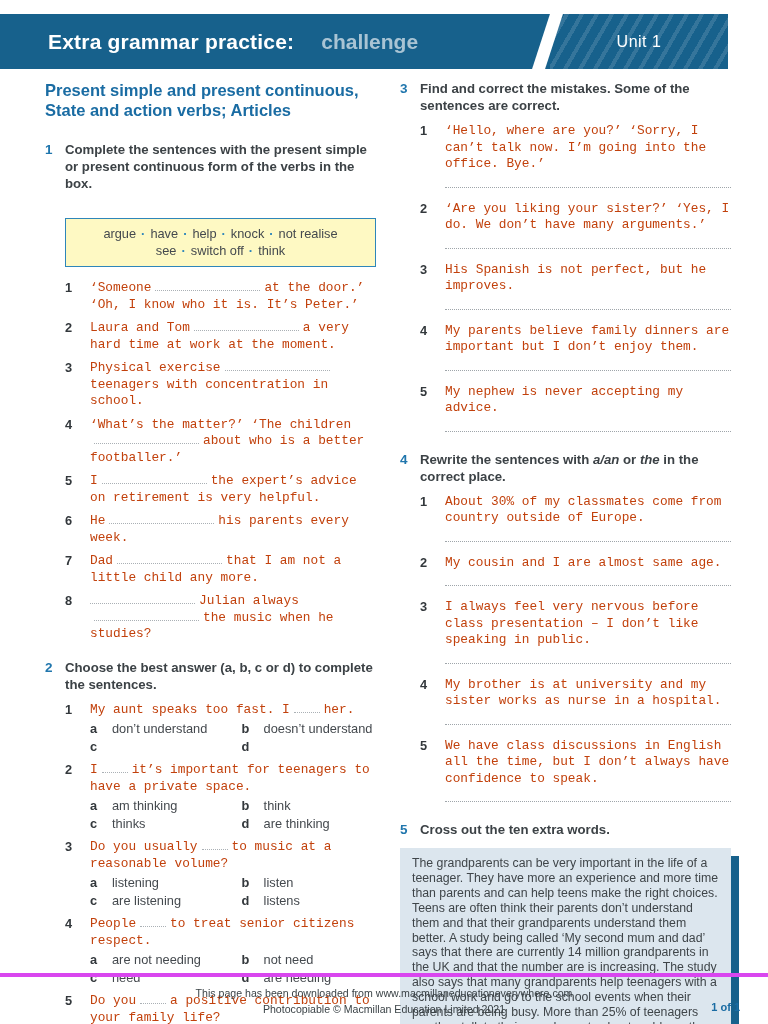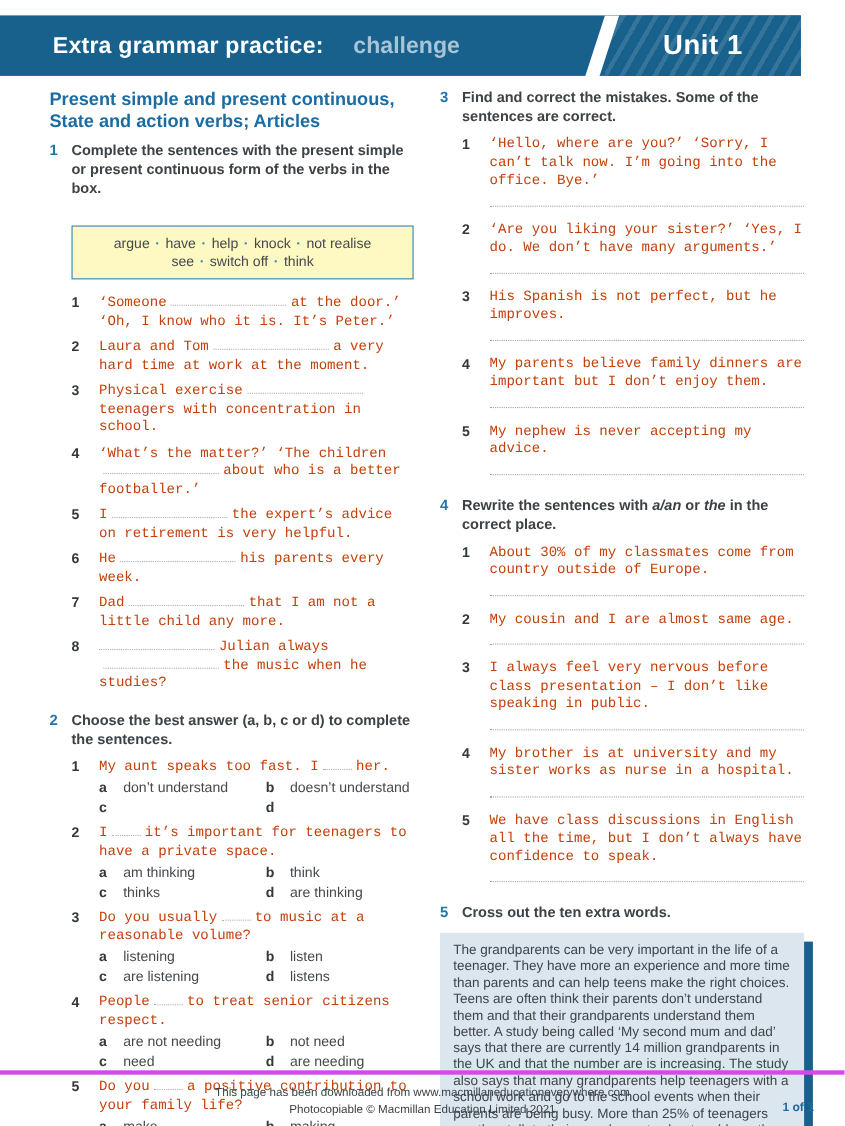--- a/index.html
+++ b/index.html
@@ -7,27 +7,27 @@
   body { font-family:"Liberation Sans","DejaVu Sans",sans-serif; color:#44494e; }
   .page { position:relative; width:768px; height:1024px; background:#ffffff; overflow:hidden; margin:0 auto; }
 
   
   .banner { position:absolute; top:14px; left:0; width:728px; height:55px; background:#17618c; display:flex; align-items:stretch; }
   .banner-main { flex:1 1 auto; display:flex; align-items:center; padding-left:48px; }
   .banner-title { color:#ffffff; font-weight:bold; font-size:21px; letter-spacing:.2px; }
   .banner-level { color:#a9c4d4; font-weight:bold; font-size:21px; margin-left:27px; }
   .banner-slash { width:13px; background:#ffffff; transform:skewX(-18deg); margin:0 -4px; z-index:2; }
   .banner-unit { width:178px; background:#17618c; background-image:repeating-linear-gradient(-60deg, rgba(255,255,255,0) 0 9px, rgba(255,255,255,0.13) 9px 13px); display:flex; align-items:center; justify-content:center; }
-  .banner-unit span { color:#ffffff; font-weight:bold; font-size:25px; letter-spacing:.5px; }
+  .banner-unit span { color:#ffffff; font-weight:normal; font-size:16px; letter-spacing:.5px; }
 
   
   .columns { position:absolute; top:80px; left:45px; width:687px; display:flex; gap:24px; }
   .col { width:331px; }
 
-  .topic { color:#1a6ca3; font-weight:bold; font-size:16.5px; line-height:20px; margin-bottom:8px; }
+  .topic { color:#1a6ca3; font-weight:bold; font-size:16.5px; line-height:20px; margin-bottom:21px; }
 
   .ex { margin-bottom:16px; }
   .ex-head { display:flex; margin-bottom:9px; }
   .ex-num { width:20px; flex:0 0 20px; color:#2076ad; font-weight:bold; font-size:13.5px; line-height:17px; }
   .ex-instr { color:#3c4246; font-weight:bold; font-size:13.2px; line-height:17px; }
   .ex-instr i { font-weight:bold; }
 
   .ex-body { margin-left:20px; }
 
   

